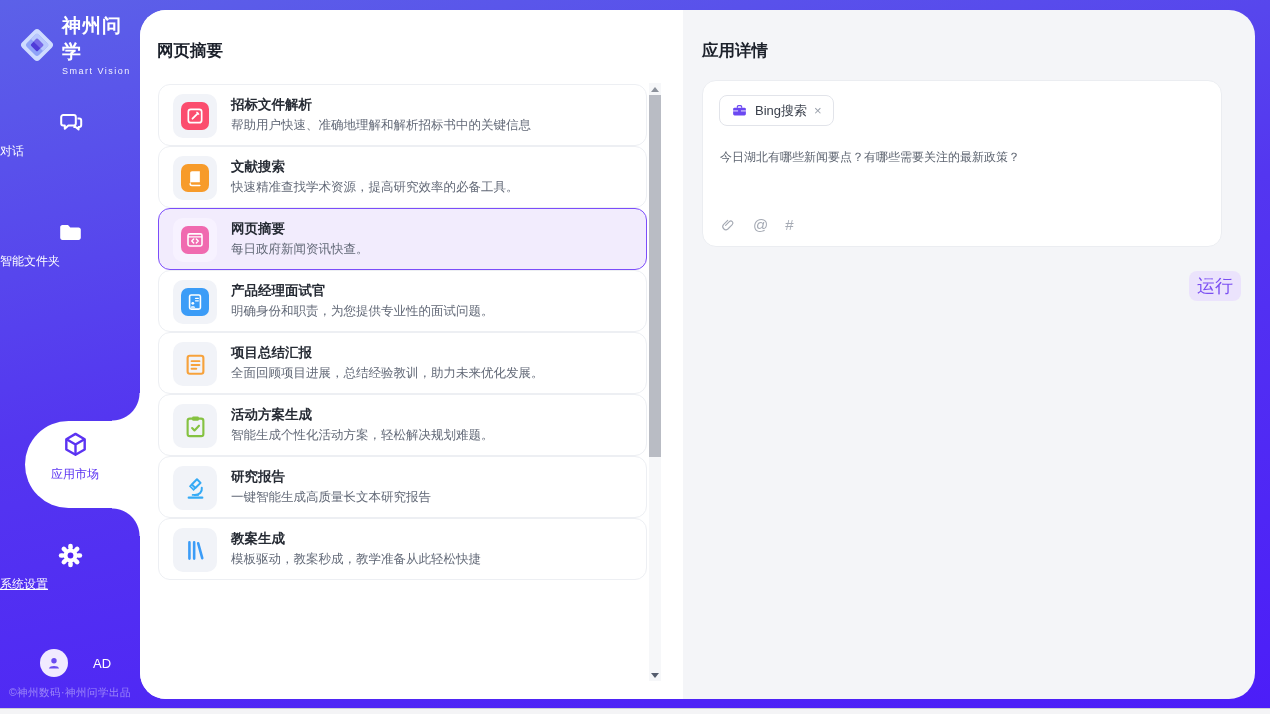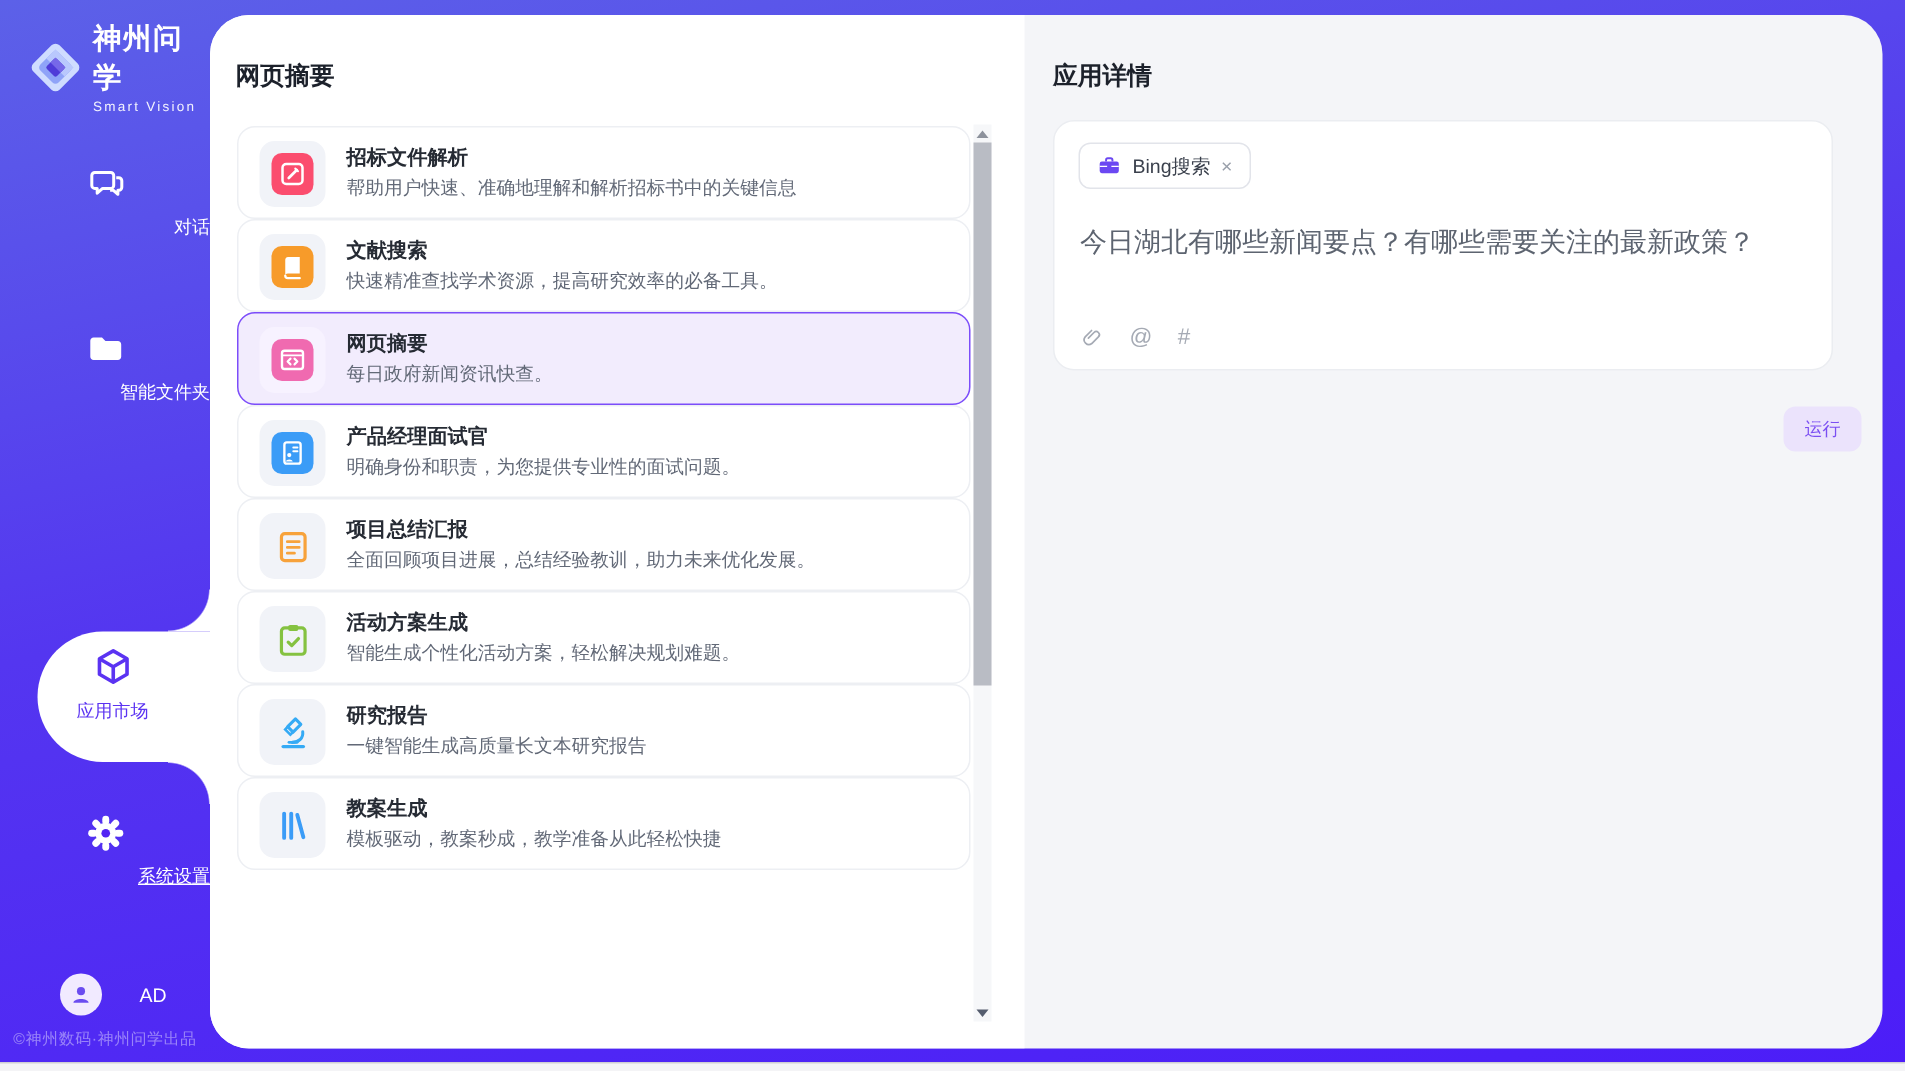--- a/index.html
+++ b/index.html
@@ -12,21 +12,21 @@
   .bottom-strip { position:absolute; left:0; right:0; bottom:0; height:6px;
                   background:#f4f4f6; border-top:1px solid #cfcfd4; }
 
   
   .sidebar { position:absolute; left:0; top:0; width:140px; height:714px; color:#fff; }
   .logo { position:absolute; left:18px; top:13px; display:flex; align-items:center; gap:6px; }
   .logo svg { width:38px; height:38px; }
   .logo-text .t1 { font-size:19px; font-weight:700; letter-spacing:1px; }
   .logo-text .t2 { font-size:9px; letter-spacing:1.5px; opacity:.92; margin-top:1px; }
 
-  .nav-item { position:absolute; left:0; width:140px; text-align:right; cursor:pointer; }
+  .nav-item { position:absolute; left:0; width:140px; text-align:left; cursor:pointer; }
   .nav-item svg { width:27px; height:27px; display:block; margin:0 auto 7px; }
   .nav-label { font-size:12px; color:#fff; }
   .nav-label.u { text-decoration:underline; }
 
   
   .nav-bubble { position:absolute; left:25px; top:421px; width:115px; height:87px;
                 background:#fff; border-radius:44px 0 0 44px; }
   .fillet { position:absolute; left:112px; width:28px; height:28px; }
   .fillet.top { top:393px; background:radial-gradient(circle 28px at 0 0, rgba(0,0,0,0) 27px, #fff 28px); }
   .fillet.bot { top:508px; background:radial-gradient(circle 28px at 0 100%, rgba(0,0,0,0) 27px, #fff 28px); }
@@ -76,27 +76,27 @@
   
   .detail-panel { position:absolute; left:543px; top:0; width:572px; height:689px; }
   .detail-panel .panel-title { position:absolute; left:19px; top:30px; }
   .detail-card { position:absolute; left:19px; top:70px; width:520px; height:167px; background:#fff;
                  border:1px solid #ebedf1; border-radius:14px; }
   .chip { position:absolute; left:16px; top:14px; height:31px; display:inline-flex; align-items:center;
           gap:7px; padding:0 11px; background:#fff; border:1px solid #e2e4ea; border-radius:8px; }
   .chip svg { width:17px; height:17px; }
   .chip-label { font-size:13px; color:#3a404c; }
   .chip-close { font-size:13px; color:#9aa0ab; cursor:pointer; line-height:1; }
-  .query-text { position:absolute; left:17px; top:68px; width:480px; font-size:18px; color:#5d6470; }
+  .query-text { position:absolute; left:17px; top:68px; width:480px; font-size:12px; color:#5d6470; }
   .input-icons { position:absolute; left:17px; bottom:13px; display:flex; align-items:center; gap:17px;
                  color:#a5aab4; }
   .input-icons svg { width:16px; height:16px; display:block; }
   .txt-ic { font-size:15px; line-height:16px; }
   .run-btn { position:absolute; left:506px; top:261px; width:52px; height:30px; border:none; cursor:pointer;
-             background:#ebe3fc; color:#7b4ff2; font-size:12px; border-radius:8px;
+             background:#ebe3fc; color:#7b4ff2; font-size:18px; border-radius:8px;
              font-family:inherit; display:flex; align-items:center; justify-content:center; }
   svg { overflow:visible; }
 </style>
 </head>
 <body>
 
 <svg width="0" height="0" style="position:absolute">
   <defs>
     <symbol id="icon-pen-square" viewBox="0 0 24 24">
       <rect x="4" y="4" width="16" height="16" rx="3" fill="none" stroke="currentColor" stroke-width="2"></rect>

